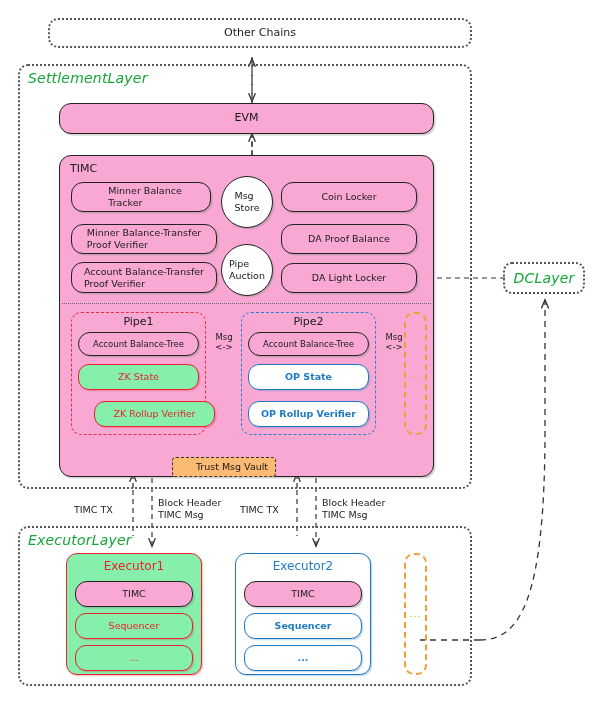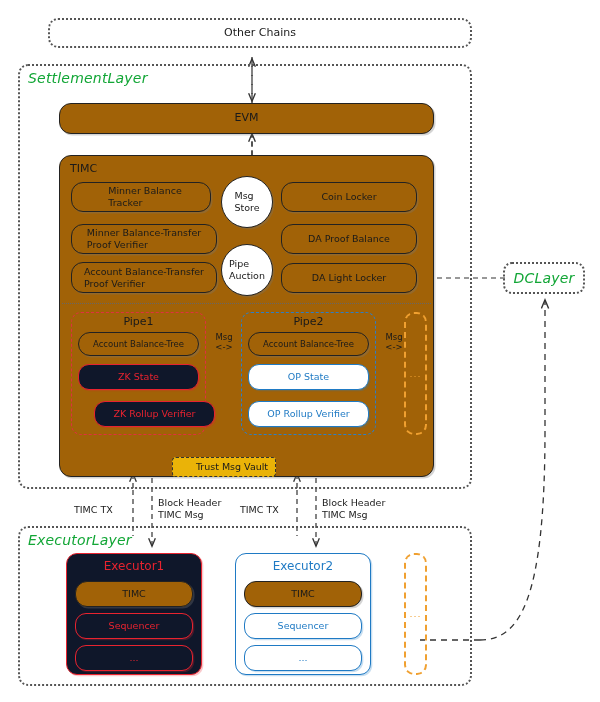--- a/index.html
+++ b/index.html
@@ -8,35 +8,36 @@
     font-family:"DejaVu Sans","Liberation Sans",sans-serif;
     color:#1a1a1a;
   }
   .abs{position:absolute;box-sizing:border-box;}
 
   
   .dotted-box{
     border:2px dotted #555;border-radius:10px;background:transparent;
   }
   .solid-box{
-    border:1.6px solid #222;border-radius:12px;background:#a16207;
+    border:1.6px solid #222;border-radius:12px;background:#f9a8d4;
     box-shadow:1.5px 1.5px 0 rgba(120,120,120,.32);
   }
   .dashed-red{border:1.8px dashed #e03040;border-radius:10px;background:transparent;}
   .dashed-blue{border:1.8px dashed #2a7fc9;border-radius:10px;background:transparent;}
   .dashed-orange{border:2px dashed #f0a030;border-radius:10px;background:transparent;}
-  .dashed-dark{border:1.6px dashed #333;border-radius:4px;background:#eab308;padding-left:16px;}
+  .dashed-dark{border:1.6px dashed #333;border-radius:4px;background:#fdba74;padding-left:16px;}
 
   .solid-red{
-    border:1.7px solid #e8232f;border-radius:11px;background:#0f172a;
+    border:1.7px solid #e8232f;border-radius:11px;background:#86efac;
     box-shadow:1.3px 1.3px 0 rgba(232,35,47,.25);
   }
   .solid-blue{
     border:1.7px solid #1f7ac4;border-radius:11px;background:#fff;
     box-shadow:1.3px 1.3px 0 rgba(31,122,196,.25);
+    font-weight:bold;
   }
 
   
   .ctr{display:flex;align-items:center;justify-content:center;text-align:left;line-height:1.18;}
   .lbl{font-size:11px;}
   .lbl-sm{font-size:9.5px;}
   .lbl-xs{font-size:8.5px;}
   .green{color:#12a636;font-size:14px;font-style:italic;letter-spacing:.2px;}
   .red-t{color:#e8232f;}
   .blue-t{color:#1f7ac4;}

